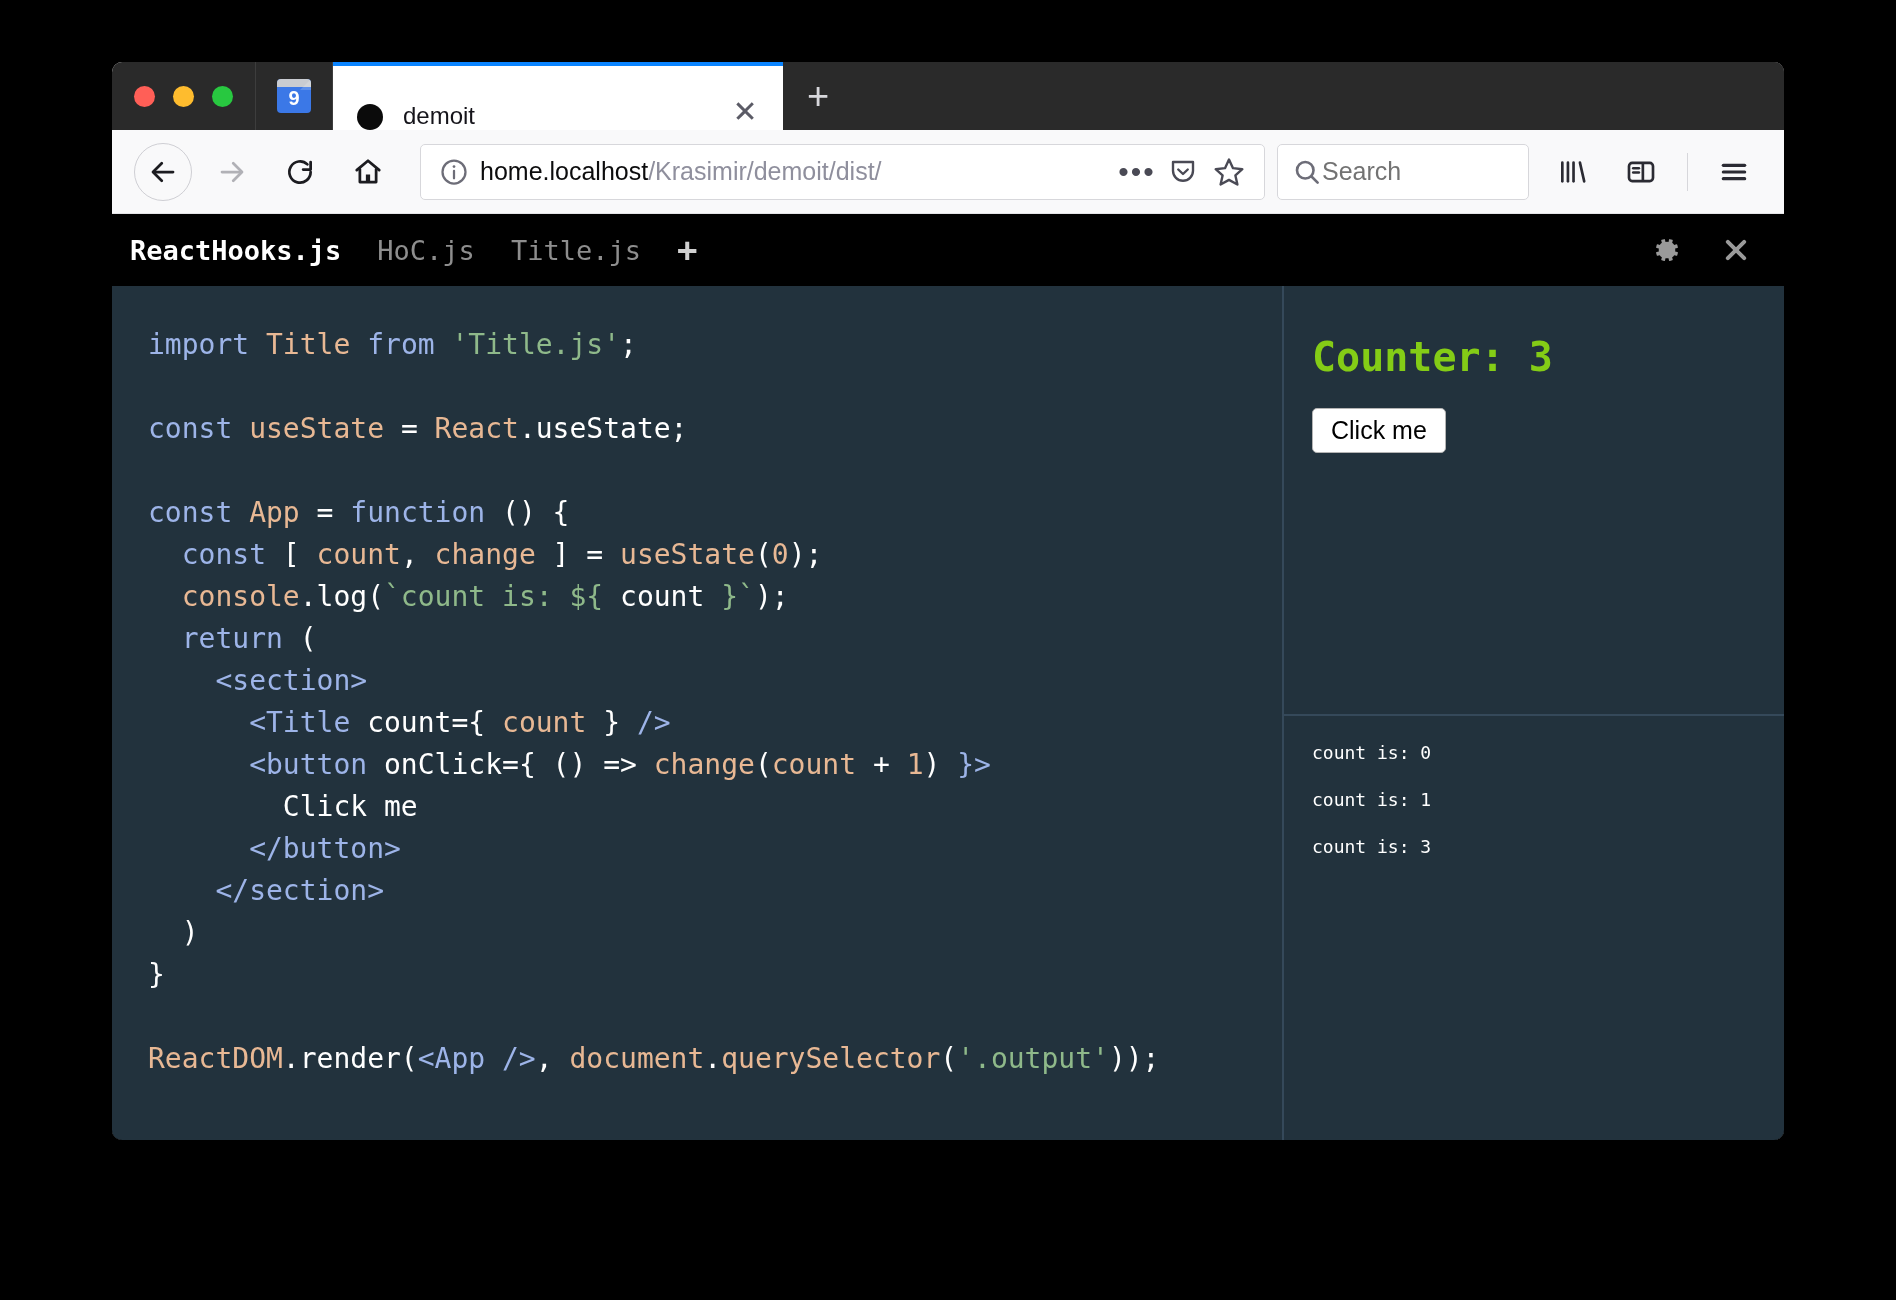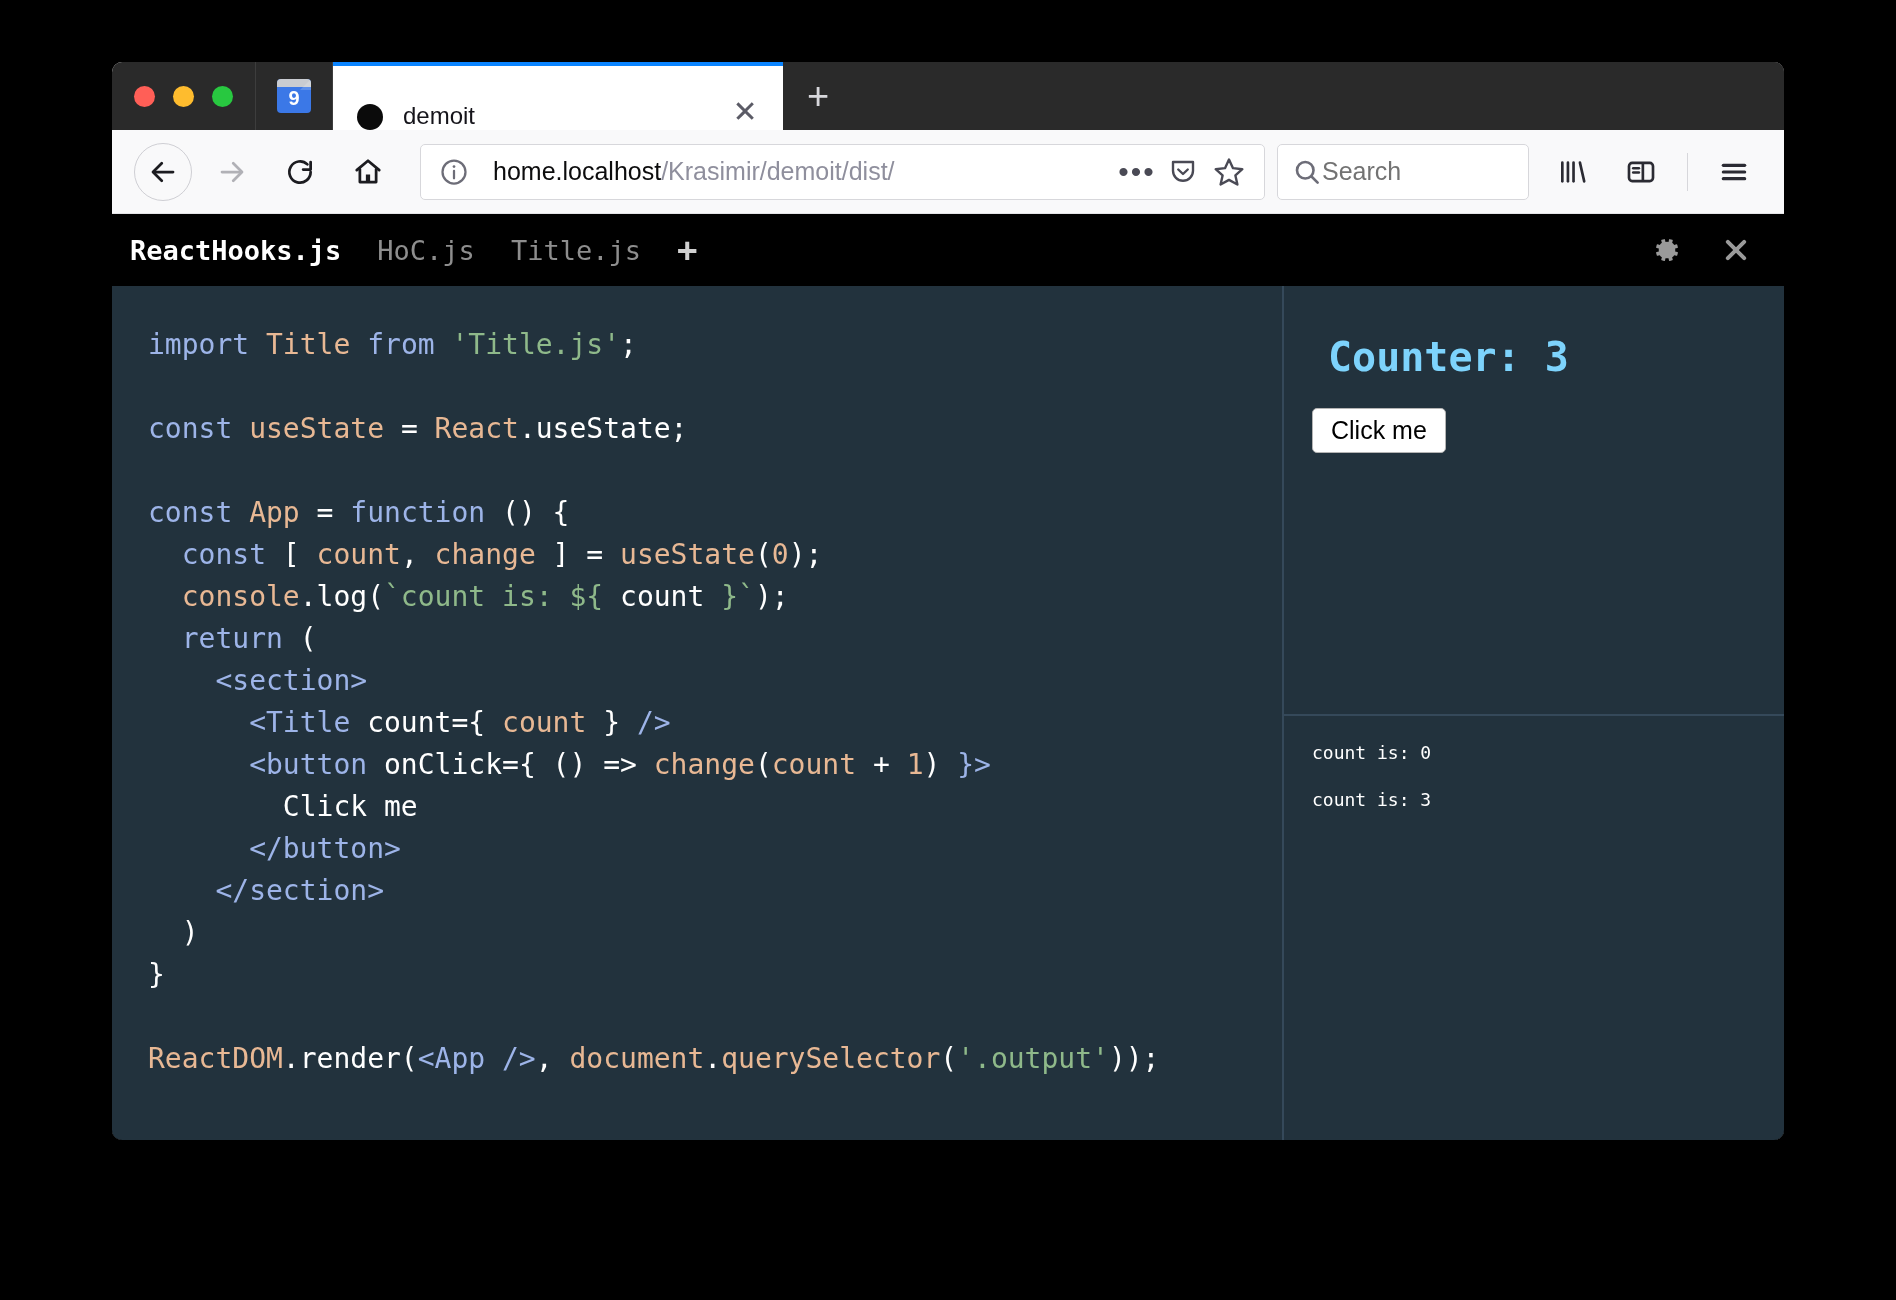--- a/index.html
+++ b/index.html
@@ -190,21 +190,21 @@
     border: 1px solid #d7d7db;
     border-radius: 5px;
     display: flex;
     align-items: center;
     padding: 0 14px 0 18px;
     box-sizing: border-box;
     min-width: 0;
   }
   .url-text {
     flex: 1 1 auto;
-    margin-left: 24px;
+    margin-left: 11px;
     font-size: 25px;
     white-space: nowrap;
     overflow: hidden;
     color: #8f8f9d;
     font-family: "Liberation Sans", sans-serif;
     -webkit-mask-image: linear-gradient(to right, #000 93%, transparent 100%);
             mask-image: linear-gradient(to right, #000 93%, transparent 100%);
   }
   .url-host { color: #0c0c0d; }
   .url-icon-btn {
@@ -330,22 +330,22 @@
     height: 430px;
     flex: 0 0 auto;
     padding: 48px 0 0 28px;
     box-sizing: border-box;
     border-bottom: 2px solid #35495a;
   }
   .counter-title {
     font-family: "DejaVu Sans Mono", monospace;
     font-size: 40px;
     font-weight: bold;
-    color: #7dd3fc;
-    margin: 0 0 28px 16px;
+    color: #84cc16;
+    margin: 0 0 28px 0;
     white-space: pre;
   }
   .click-btn {
     background: #ffffff;
     border: 1px solid #b4b4b4;
     border-radius: 5px;
     color: #000000;
     font-size: 25px;
     font-family: "Liberation Sans", sans-serif;
     padding: 7px 18px;
@@ -513,20 +513,21 @@
           <div class="code" id="code-block"><div><span class="tok-kw">import </span><span class="tok-id">Title </span><span class="tok-kw">from </span><span class="tok-str">'Title.js'</span><span class="tok-plain">;</span></div><div>&nbsp;</div><div><span class="tok-kw">const </span><span class="tok-id">useState </span><span class="tok-plain">= </span><span class="tok-id">React</span><span class="tok-plain">.</span><span class="tok-plain">useState</span><span class="tok-plain">;</span></div><div>&nbsp;</div><div><span class="tok-kw">const </span><span class="tok-id">App </span><span class="tok-plain">= </span><span class="tok-kw">function </span><span class="tok-plain">() {</span></div><div><span class="tok-kw">  const </span><span class="tok-plain">[ </span><span class="tok-id">count</span><span class="tok-plain">, </span><span class="tok-id">change </span><span class="tok-plain">] = </span><span class="tok-id">useState</span><span class="tok-plain">(</span><span class="tok-id">0</span><span class="tok-plain">);</span></div><div><span class="tok-id">  console</span><span class="tok-plain">.log(</span><span class="tok-str">`count is: </span><span class="tok-str">${</span><span class="tok-plain"> count </span><span class="tok-str">}`</span><span class="tok-plain">);</span></div><div><span class="tok-kw">  return </span><span class="tok-plain">(</span></div><div><span class="tok-tag">    &lt;section&gt;</span></div><div><span class="tok-tag">      &lt;Title </span><span class="tok-plain">count</span><span class="tok-plain">={ </span><span class="tok-id">count</span><span class="tok-plain"> } </span><span class="tok-tag">/&gt;</span></div><div><span class="tok-tag">      &lt;button </span><span class="tok-plain">onClick</span><span class="tok-plain">={ () =&gt; </span><span class="tok-id">change</span><span class="tok-plain">(</span><span class="tok-id">count </span><span class="tok-plain">+ </span><span class="tok-id">1</span><span class="tok-plain">) </span><span class="tok-tag">}&gt;</span></div><div><span class="tok-plain">        Click me</span></div><div><span class="tok-tag">      &lt;/button&gt;</span></div><div><span class="tok-tag">    &lt;/section&gt;</span></div><div><span class="tok-plain">  )</span></div><div><span class="tok-plain">}</span></div><div>&nbsp;</div><div><span class="tok-id">ReactDOM</span><span class="tok-plain">.render(</span><span class="tok-tag">&lt;App /&gt;</span><span class="tok-plain">, </span><span class="tok-id">document</span><span class="tok-plain">.</span><span class="tok-id">querySelector</span><span class="tok-plain">(</span><span class="tok-str">'.output'</span><span class="tok-plain">));</span></div></div>
         </div>
 
         <div class="right-pane">
           <div class="output-area">
             <div class="counter-title">Counter: 3</div>
             <button class="click-btn">Click me</button>
           </div>
           <div class="console-area" id="console-block">
               <div class="console-line">count is: 0</div>
+              <div class="console-line">count is: 1</div>
               <div class="console-line">count is: 3</div>
             </div>
         </div>
 
       </div>
     </div>
   </div>
 </div>
 
 </body></html>

